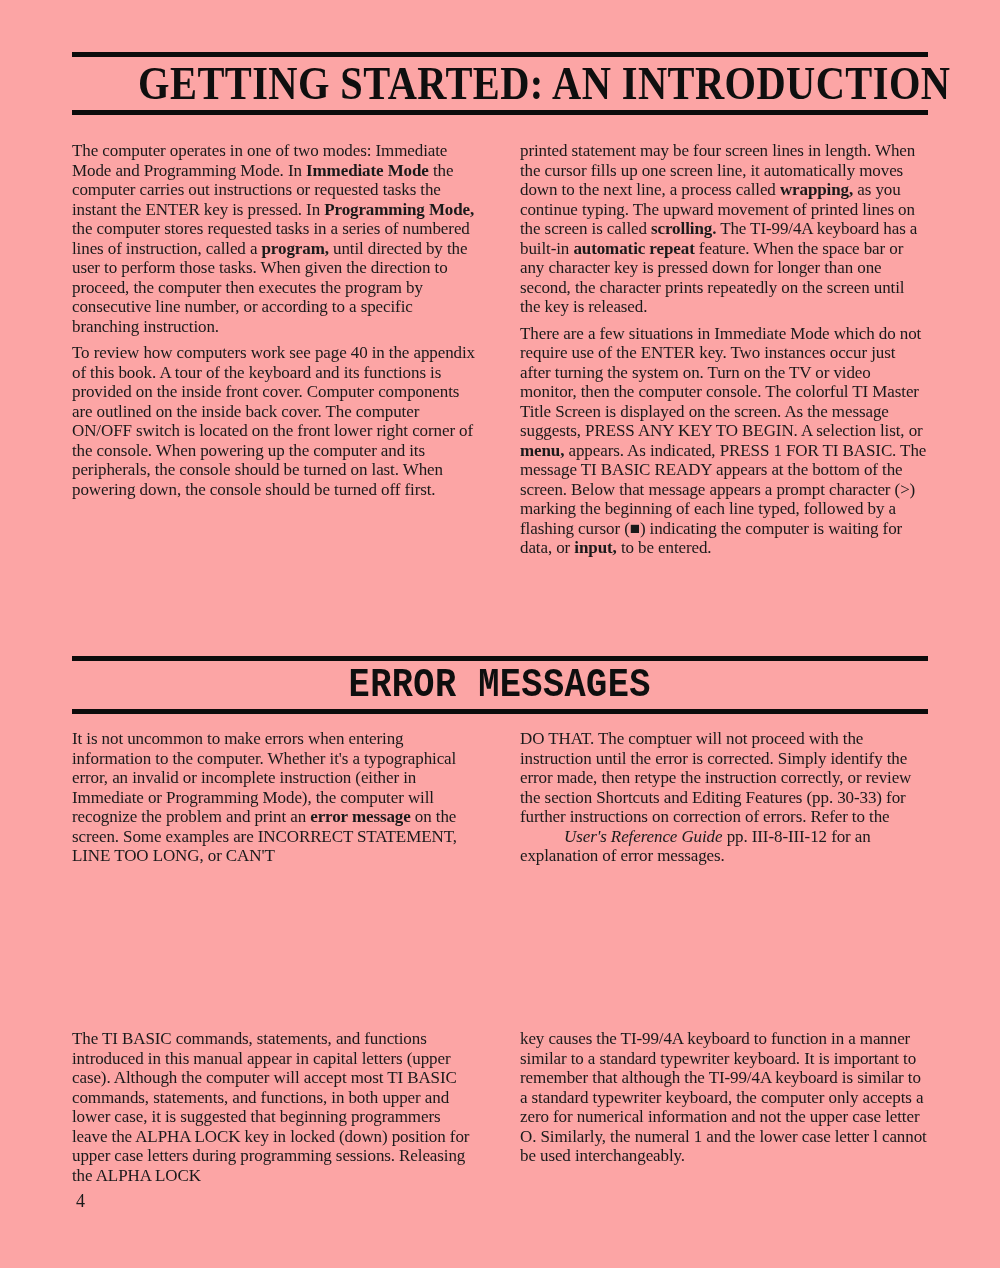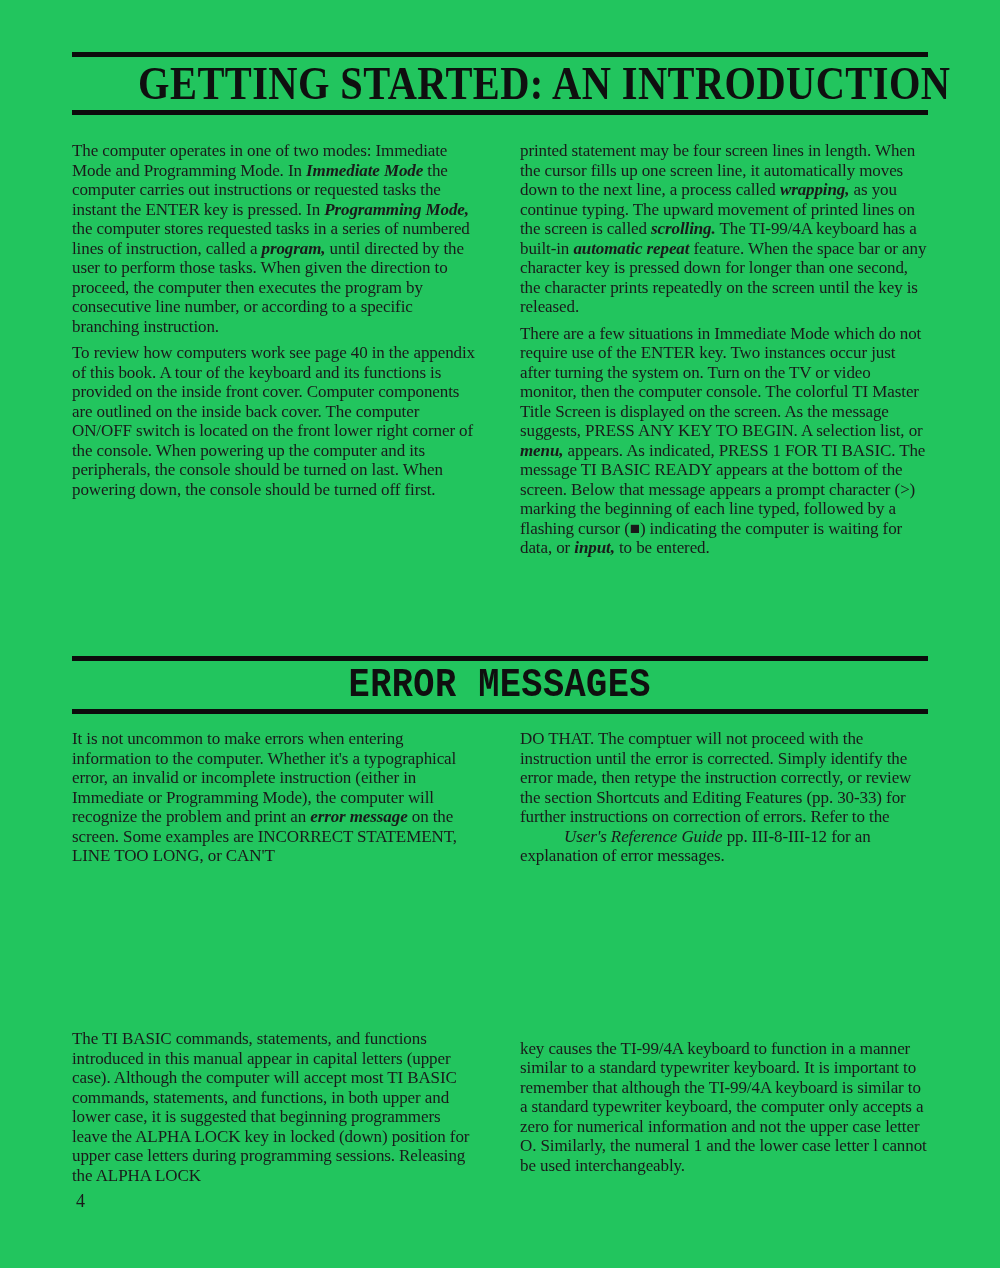--- a/index.html
+++ b/index.html
@@ -1,20 +1,20 @@
 <!DOCTYPE html>
 <html><head>
 <meta charset="utf-8">
 <style>
   html, body { margin:0; padding:0; background:#e8e8e8; }
   .page {
     position: relative;
     width: 1000px;
     height: 1268px;
-    background: #22c55e;
+    background: #fca5a5;
     overflow: hidden;
     font-family: "Liberation Serif", serif;
     color: #1b1b1b;
   }
   .sec-header {
     position: absolute;
     left: 72px;
     width: 856px;
     text-align: center;
     border-top: 5px solid #0c0c0c;
@@ -38,33 +38,33 @@
 
   .cols {
     position: absolute;
     left: 72px;
     width: 856px;
     display: flex;
     gap: 40px;
   }
   #cols-1 { top: 141px; }
   #cols-2 { top: 729px; }
-  #cols-3 { top: 1029px; align-items: center; }
+  #cols-3 { top: 1029px; }
   .col { width: 408px; }
   .col p {
     margin: 0 0 7px 0;
     font-size: 17px;
     line-height: 19.5px;
     letter-spacing: -0.1px;
     text-align: left;
     color: #1a1a1a;
   }
   .s-b  { font-weight: 400; }
   .s-i  { font-style: italic; margin-left: 44px; }
-  .s-bi { font-weight: 700; font-style: italic; }
+  .s-bi { font-weight: 700; }
 
   .page-number {
     position: absolute;
     left: 76px;
     top: 1191px;
     font-size: 18px;
     color: #1a1a1a;
   }
 </style>
 </head>

